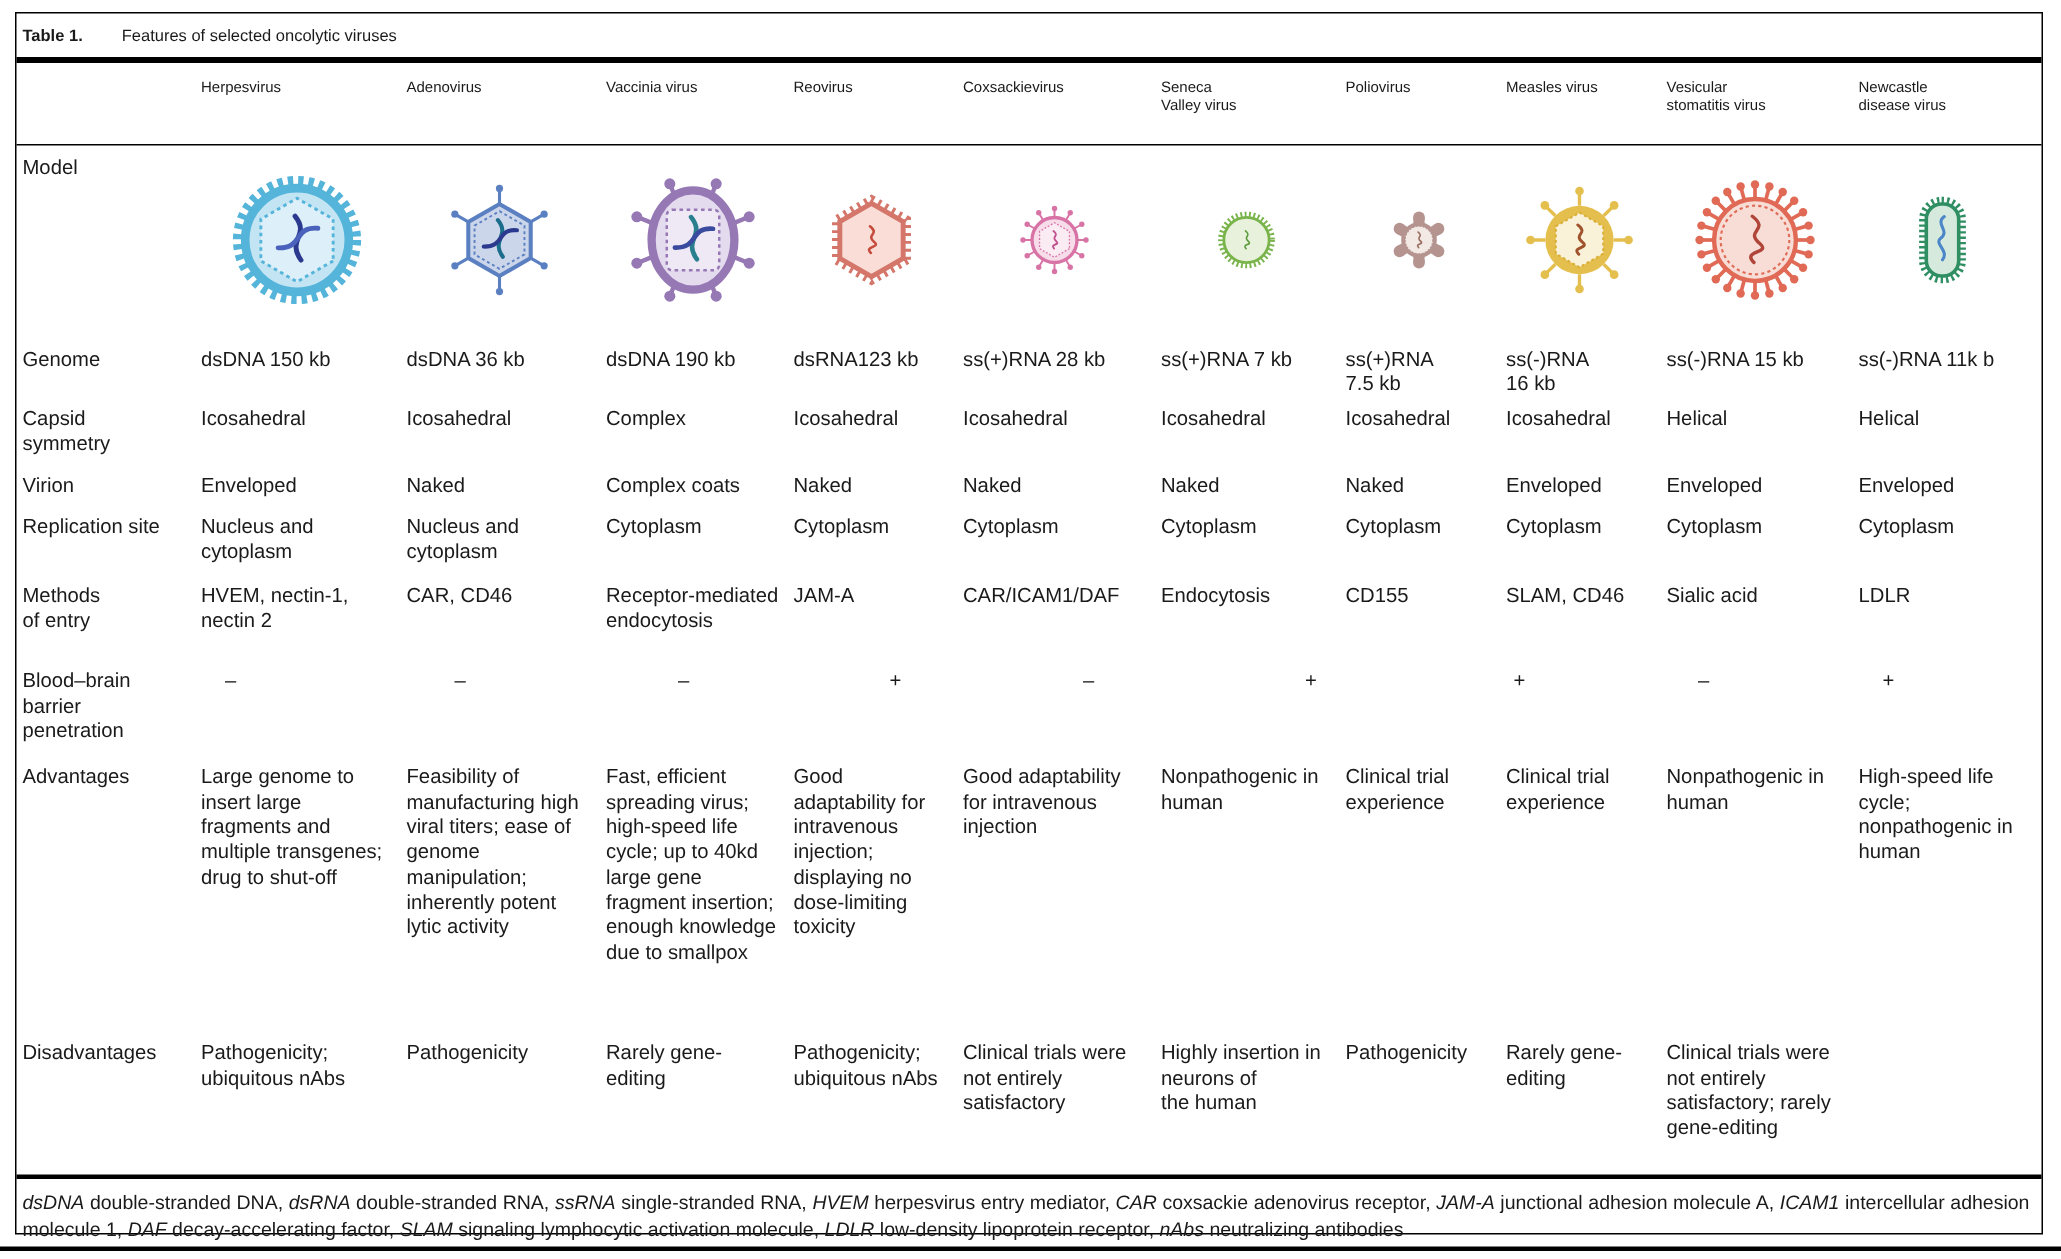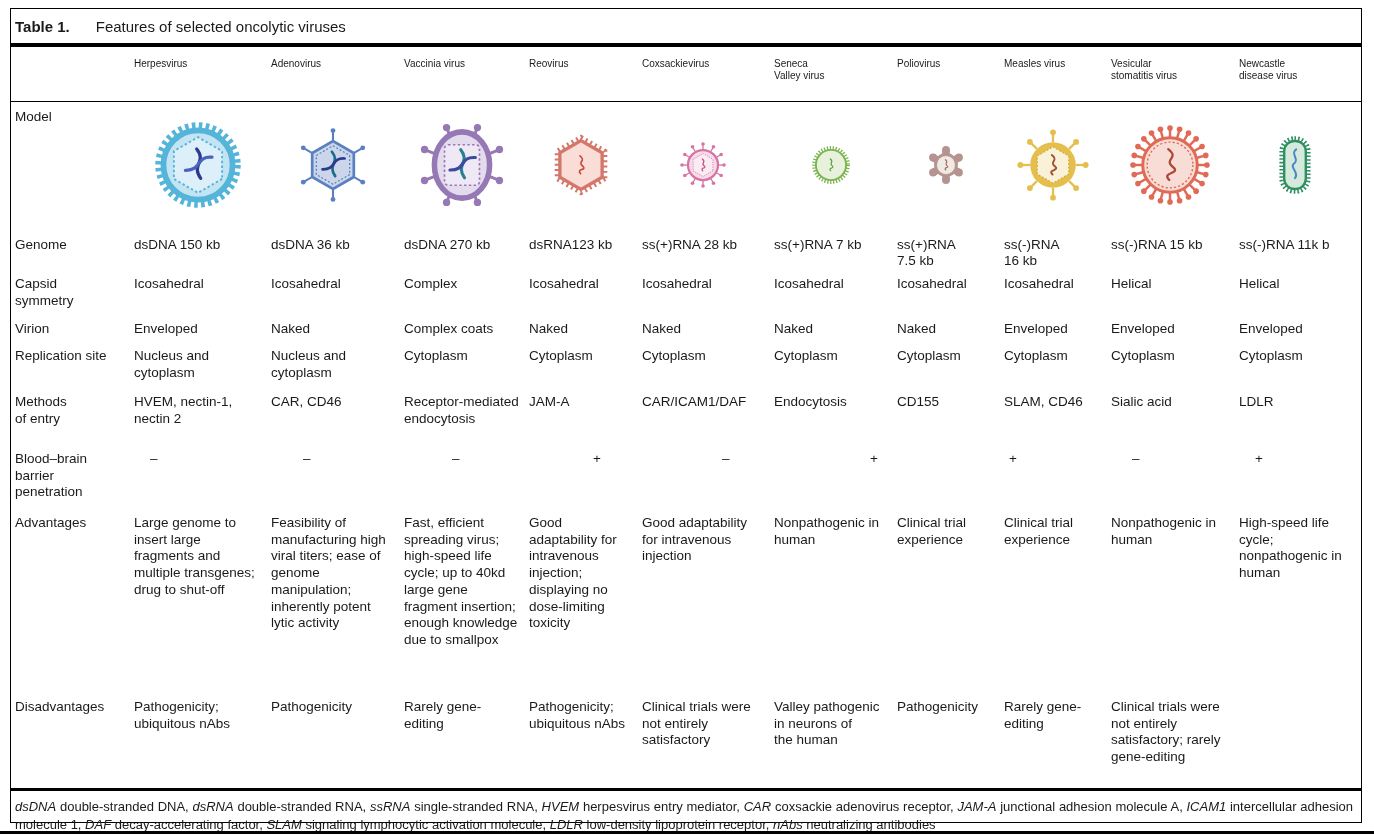--- a/index.html
+++ b/index.html
@@ -1,21 +1,21 @@
 <!DOCTYPE html>
 <html><head>
 <meta charset="utf-8">
 <style>
   html,body{margin:0;padding:0;background:#ffffff;}
   body{width:1374px;height:839px;font-family:"Liberation Sans",sans-serif;color:#1a1a1a;position:relative;}
   .tbl-box{
     position:absolute;left:10px;top:8px;width:1352px;height:815px;
     border:1.5px solid #000;box-sizing:border-box;background:#fff;
   }
-  .title-row{padding:9px 6px 8px 4px;font-size:15px;}
+  .title-row{padding:9px 6px 8px 4px;font-size:11px;}
   .title-label{font-weight:bold;margin-right:26px;}
   .thick-rule{height:3.5px;background:#000;margin:0;}
   .thin-rule{height:1px;background:#000;margin:0;}
   .grid-row{
     display:grid;
     grid-template-columns:119px 137px 133px 125px 113px 132px 123px 107px 107px 128px 122px;
     padding-left:4px;
   }
   .cell{
     font-size:13.5px;line-height:1.24;padding:4px 8px 2px 0;
@@ -259,21 +259,21 @@
           <rect x="-22" y="-44" width="44" height="88" rx="21" fill="none" stroke="#2f8f63" stroke-width="8" stroke-dasharray="2.6 3.4"></rect>
     <rect x="-18" y="-40" width="36" height="80" rx="17" fill="#d5e9dd" stroke="#2f8f63" stroke-width="4"></rect>
     <path d="M 2 -26 C -9 -18, 9 -10, -2 -2 C -10 4, 8 12, 0 22" fill="none" stroke="#4a86c8" stroke-width="3.4" stroke-linecap="round"></path>
         </svg></div>
     </div>
 
   <div class="grid-row row-genome">
     <div class="cell label">Genome</div>
   <div class="cell">dsDNA 150 kb</div>
       <div class="cell">dsDNA 36 kb</div>
-      <div class="cell">dsDNA 270 kb</div>
+      <div class="cell">dsDNA 190 kb</div>
       <div class="cell">dsRNA123 kb</div>
       <div class="cell">ss(+)RNA 28 kb</div>
       <div class="cell">ss(+)RNA 7 kb</div>
       <div class="cell">ss(+)RNA
 7.5 kb</div>
       <div class="cell">ss(-)RNA
 16 kb</div>
       <div class="cell">ss(-)RNA 15 kb</div>
       <div class="cell">ss(-)RNA 11k b</div>
     </div>
@@ -369,21 +369,21 @@
       <div class="cell">High-speed life cycle; nonpathogenic in human</div>
     </div>
 
   <div class="grid-row row-disadvantages">
     <div class="cell label">Disadvantages</div>
   <div class="cell">Pathogenicity; ubiquitous nAbs</div>
       <div class="cell">Pathogenicity</div>
       <div class="cell">Rarely gene-editing</div>
       <div class="cell">Pathogenicity; ubiquitous nAbs</div>
       <div class="cell">Clinical trials were not entirely satisfactory</div>
-      <div class="cell">Valley pathogenic in neurons of
+      <div class="cell">Highly insertion in neurons of
 the human</div>
       <div class="cell">Pathogenicity</div>
       <div class="cell">Rarely gene-editing</div>
       <div class="cell">Clinical trials were not entirely satisfactory; rarely gene-editing</div>
     </div>
 
   <div class="thick-rule"></div>
   <div class="footnote"><i>dsDNA</i><span> double-stranded DNA, </span><i>dsRNA</i><span> double-stranded RNA, </span><i>ssRNA</i><span> single-stranded RNA, </span><i>HVEM</i><span> herpesvirus entry mediator, </span><i>CAR</i><span> coxsackie adenovirus receptor, </span><i>JAM-A</i><span> junctional adhesion molecule A, </span><i>ICAM1</i><span> intercellular adhesion molecule 1, </span><i>DAF</i><span> decay-accelerating factor, </span><i>SLAM</i><span> signaling lymphocytic activation molecule, </span><i>LDLR</i><span> low-density lipoprotein receptor, </span><i>nAbs</i><span> neutralizing antibodies</span></div>
 </div>
 

